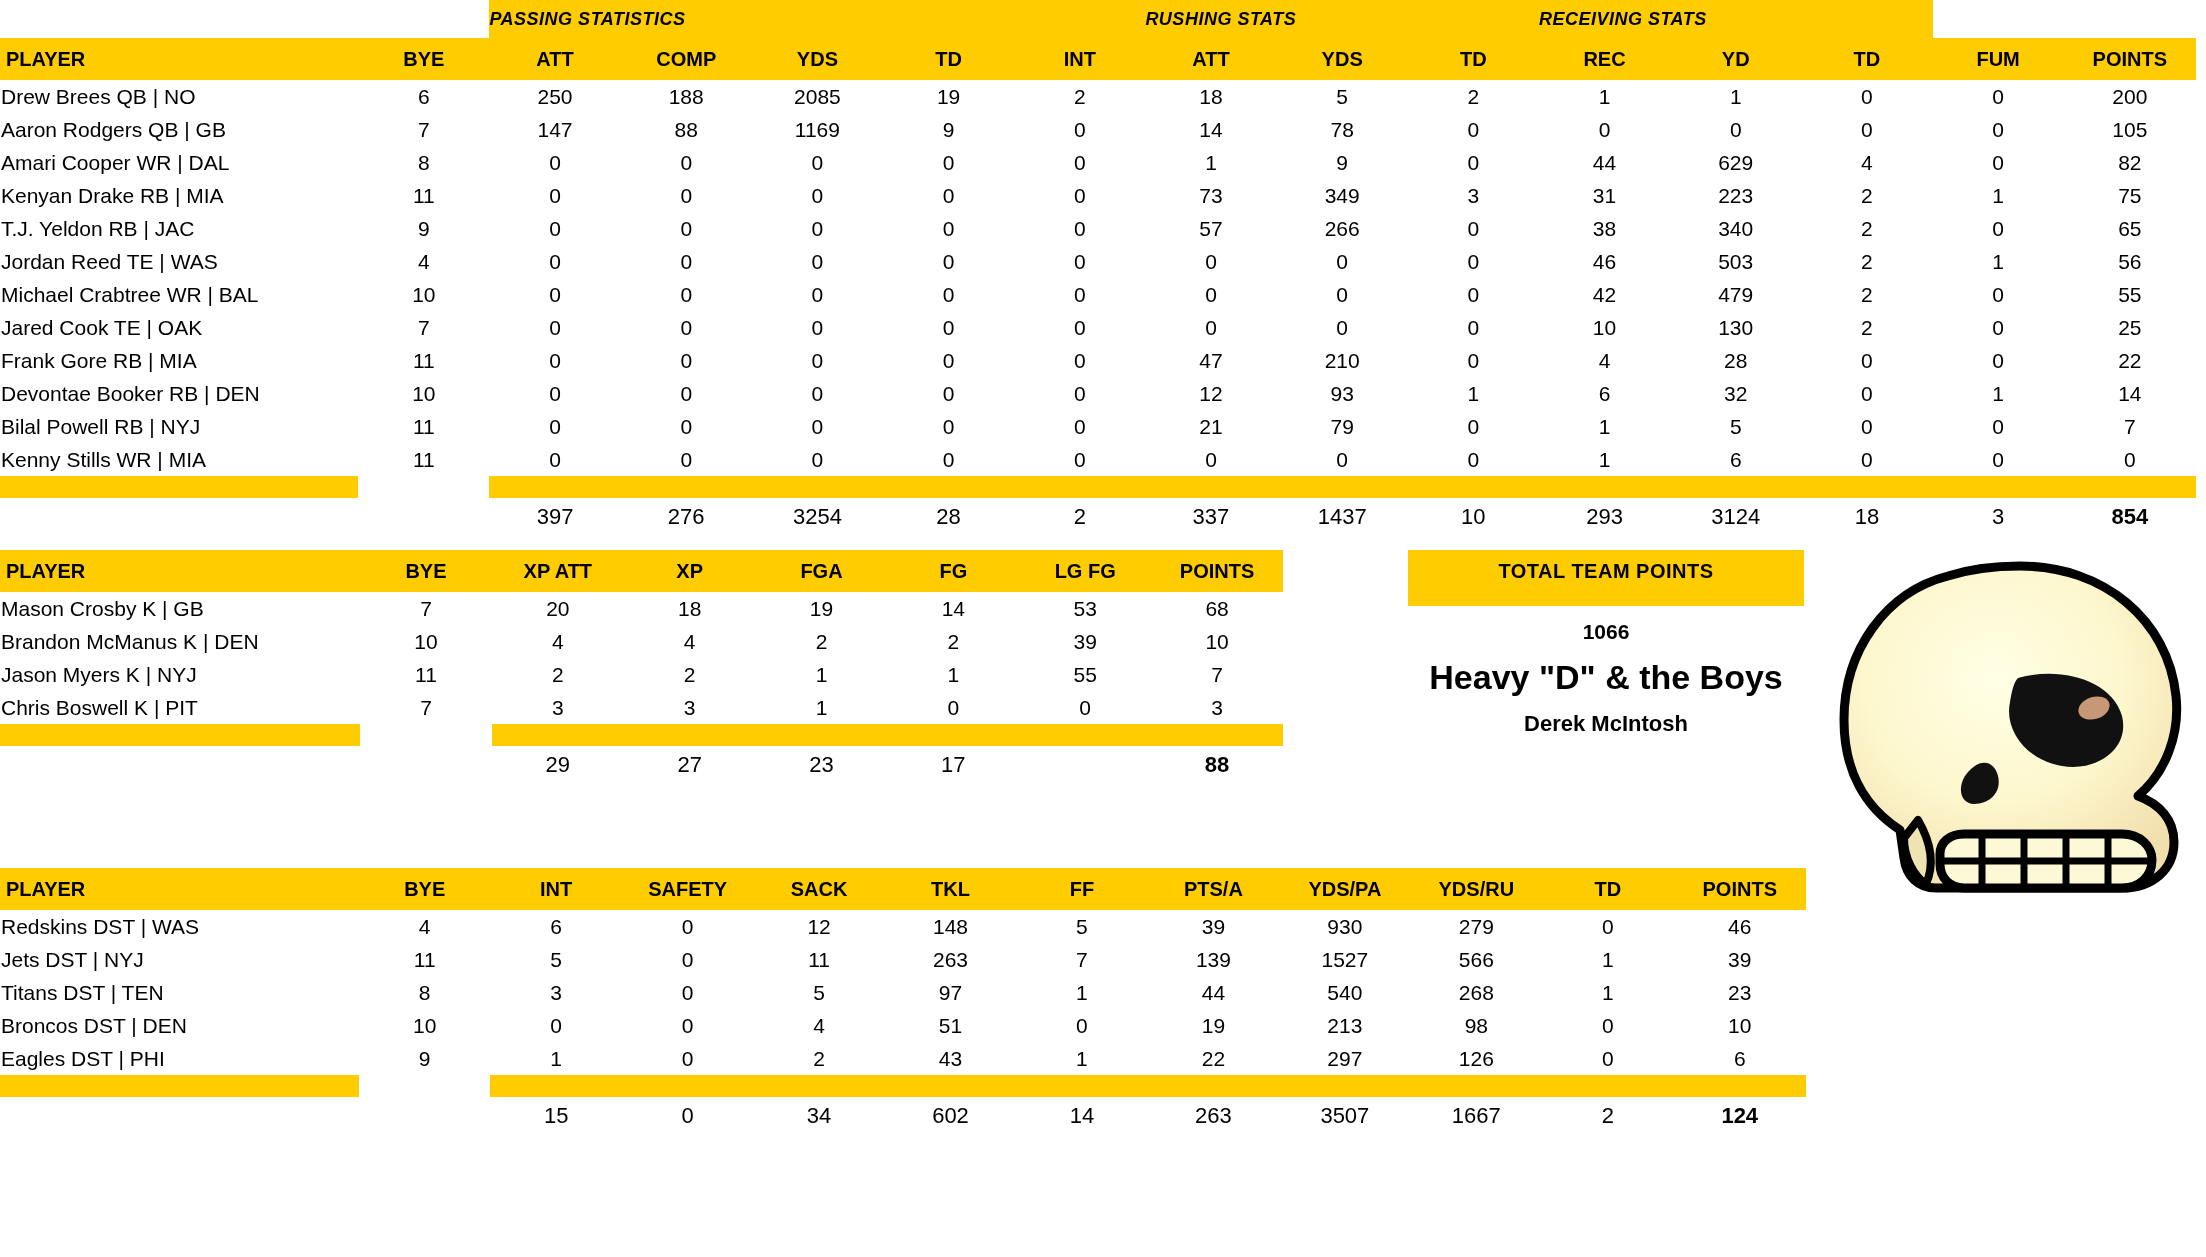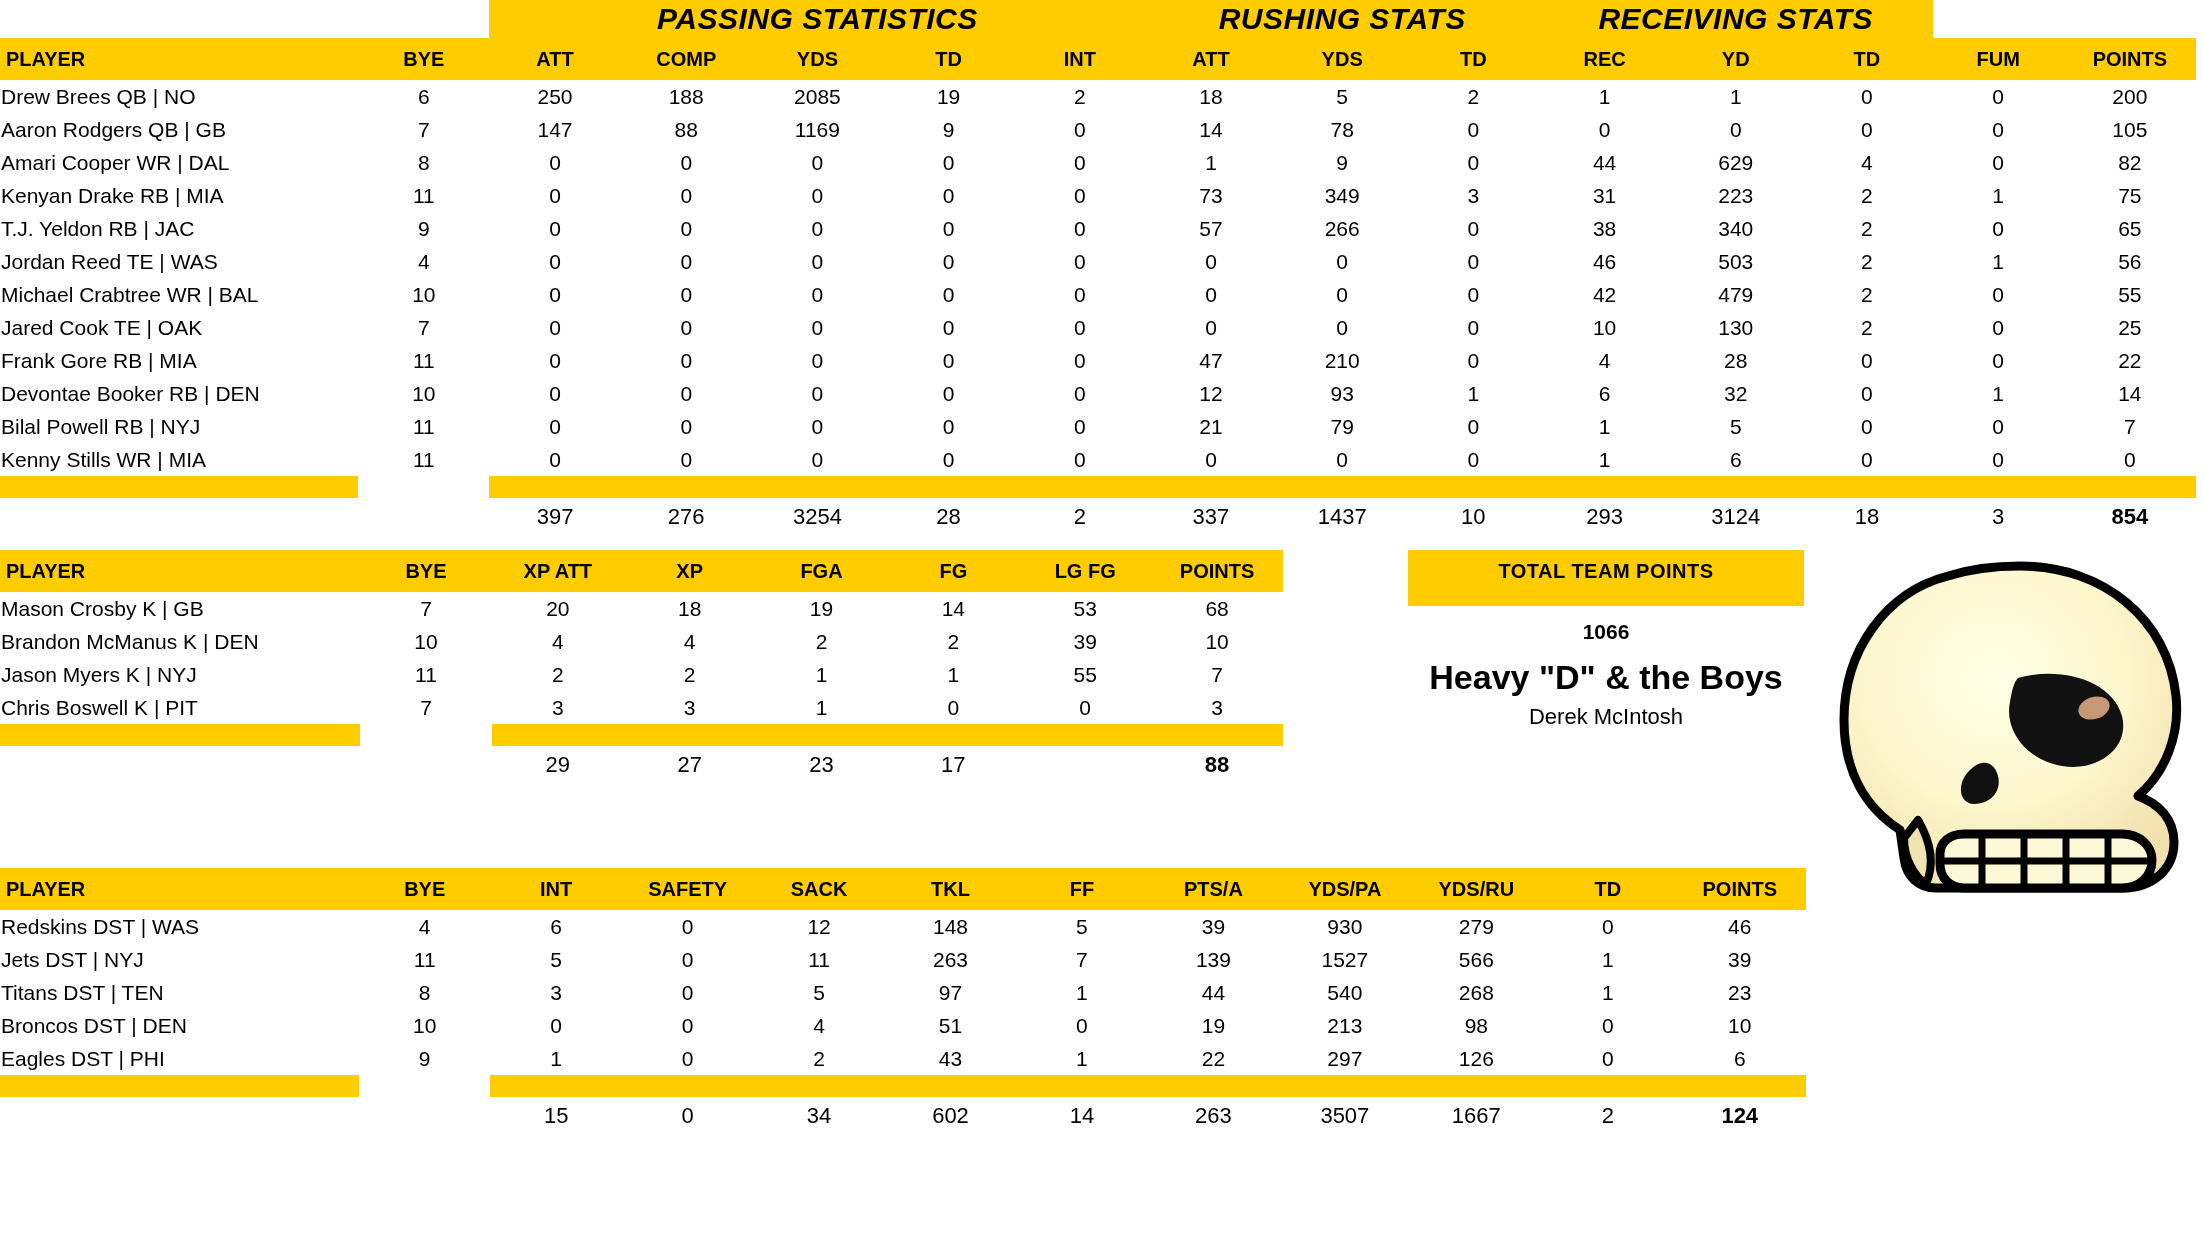--- a/index.html
+++ b/index.html
@@ -33,22 +33,21 @@
   
   .offense-table {
     width: 2196px;
     margin: 0;
   }
   .group-row td {
     background: #ffcc00;
     color: #000;
     font-style: italic;
     font-weight: bold;
-    font-size: 30px;
-    text-align: center;
+    font-size: 18px;
     height: 38px;
     letter-spacing: 0.5px;
   }
   .group-row td.blank {
     background: #ffffff;
   }
   .hdr-row td {
     background: #ffcc00;
     font-weight: bold;
     font-size: 20px;
@@ -119,22 +118,22 @@
     font-weight: bold;
     margin-top: 14px;
   }
   .team-name {
     font-size: 34px;
     font-weight: bold;
     margin-top: 14px;
   }
   .team-owner {
     font-size: 22px;
-    font-weight: normal;
-    margin-top: 7px;
+    font-weight: bold;
+    margin-top: 14px;
   }
 
   
   .logo {
     position: absolute;
     left: 1822px;
     top: 8px;
     width: 380px;
     height: 400px;
   }

